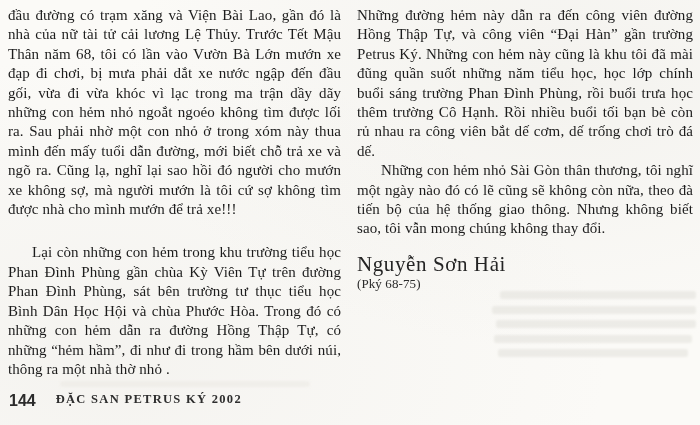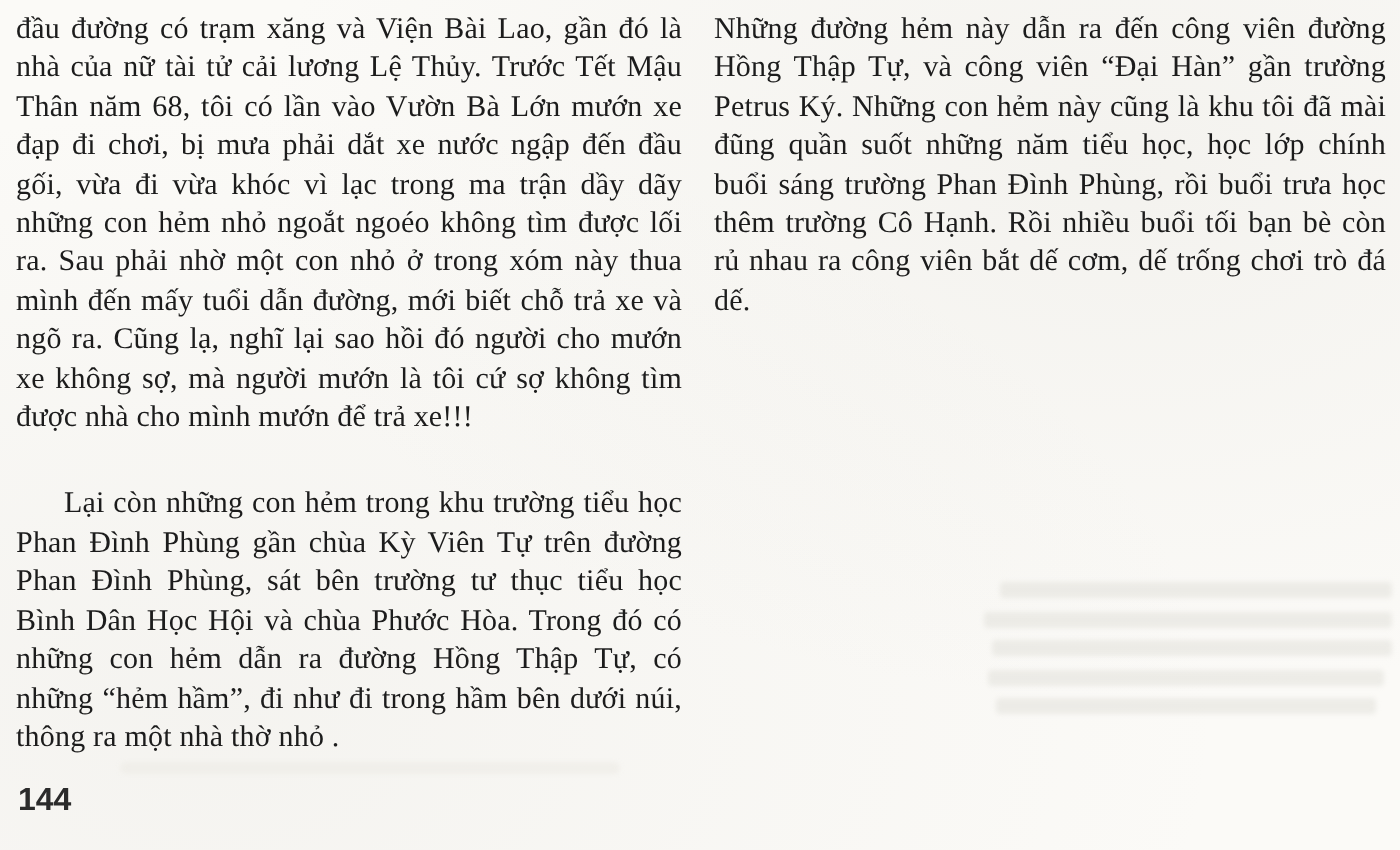--- a/index.html
+++ b/index.html
@@ -88,29 +88,35 @@
 
 <div class="page">
 
   <div class="col col-left">
     <p>đầu đường có trạm xăng và Viện Bài Lao, gần đó là nhà của nữ tài tử cải lương Lệ Thủy. Trước Tết Mậu Thân năm 68, tôi có lần vào Vườn Bà Lớn mướn xe đạp đi chơi, bị mưa phải dắt xe nước ngập đến đầu gối, vừa đi vừa khóc vì lạc trong ma trận dầy dãy những con hẻm nhỏ ngoắt ngoéo không tìm được lối ra. Sau phải nhờ một con nhỏ ở trong xóm này thua mình đến mấy tuổi dẫn đường, mới biết chỗ trả xe và ngõ ra. Cũng lạ, nghĩ lại sao hồi đó người cho mướn xe không sợ, mà người mướn là tôi cứ sợ không tìm được nhà cho mình mướn để trả xe!!!</p>
     <p class="indent para-gap">Lại còn những con hẻm trong khu trường tiểu học Phan Đình Phùng gần chùa Kỳ Viên Tự trên đường Phan Đình Phùng, sát bên trường tư thục tiểu học Bình Dân Học Hội và chùa Phước Hòa. Trong đó có những con hẻm dẫn ra đường Hồng Thập Tự, có những “hẻm hầm”, đi như đi trong hầm bên dưới núi, thông ra một nhà thờ nhỏ .</p>
   </div>
 
   <div class="col col-right">
     <p>Những đường hẻm này dẫn ra đến công viên đường Hồng Thập Tự, và công viên “Đại Hàn” gần trường Petrus Ký. Những con hẻm này cũng là khu tôi đã mài đũng quần suốt những năm tiểu học, học lớp chính buổi sáng trường Phan Đình Phùng, rồi buổi trưa học thêm trường Cô Hạnh. Rồi nhiều buổi tối bạn bè còn rủ nhau ra công viên bắt dế cơm, dế trống chơi trò đá dế.</p>
+    <p class="indent">Những con hẻm nhỏ Sài Gòn thân thương, tôi nghĩ một ngày nào đó có lẽ cũng sẽ không còn nữa, theo đà tiến bộ của hệ thống giao thông. Nhưng không biết sao, tôi vẫn mong chúng không thay đổi.</p>
 
+    <div class="signature">
+      <div class="sig-name">Nguyễn Sơn Hải</div>
+      <div class="sig-class">(Pký 68-75)</div>
+    </div>
   </div>
 
   <div class="ghost ghost-block">
     <div class="ghost-line"></div>
     <div class="ghost-line"></div>
     <div class="ghost-line"></div>
     <div class="ghost-line"></div>
     <div class="ghost-line"></div>
   </div>
   <div class="ghost ghost-footer"></div>
 
   <div class="footer">
     <span class="page-number">144</span>
+    <span class="publication">ĐẶC SAN PETRUS KÝ 2002</span>
   </div>
 
 </div>
 
 </body></html>

